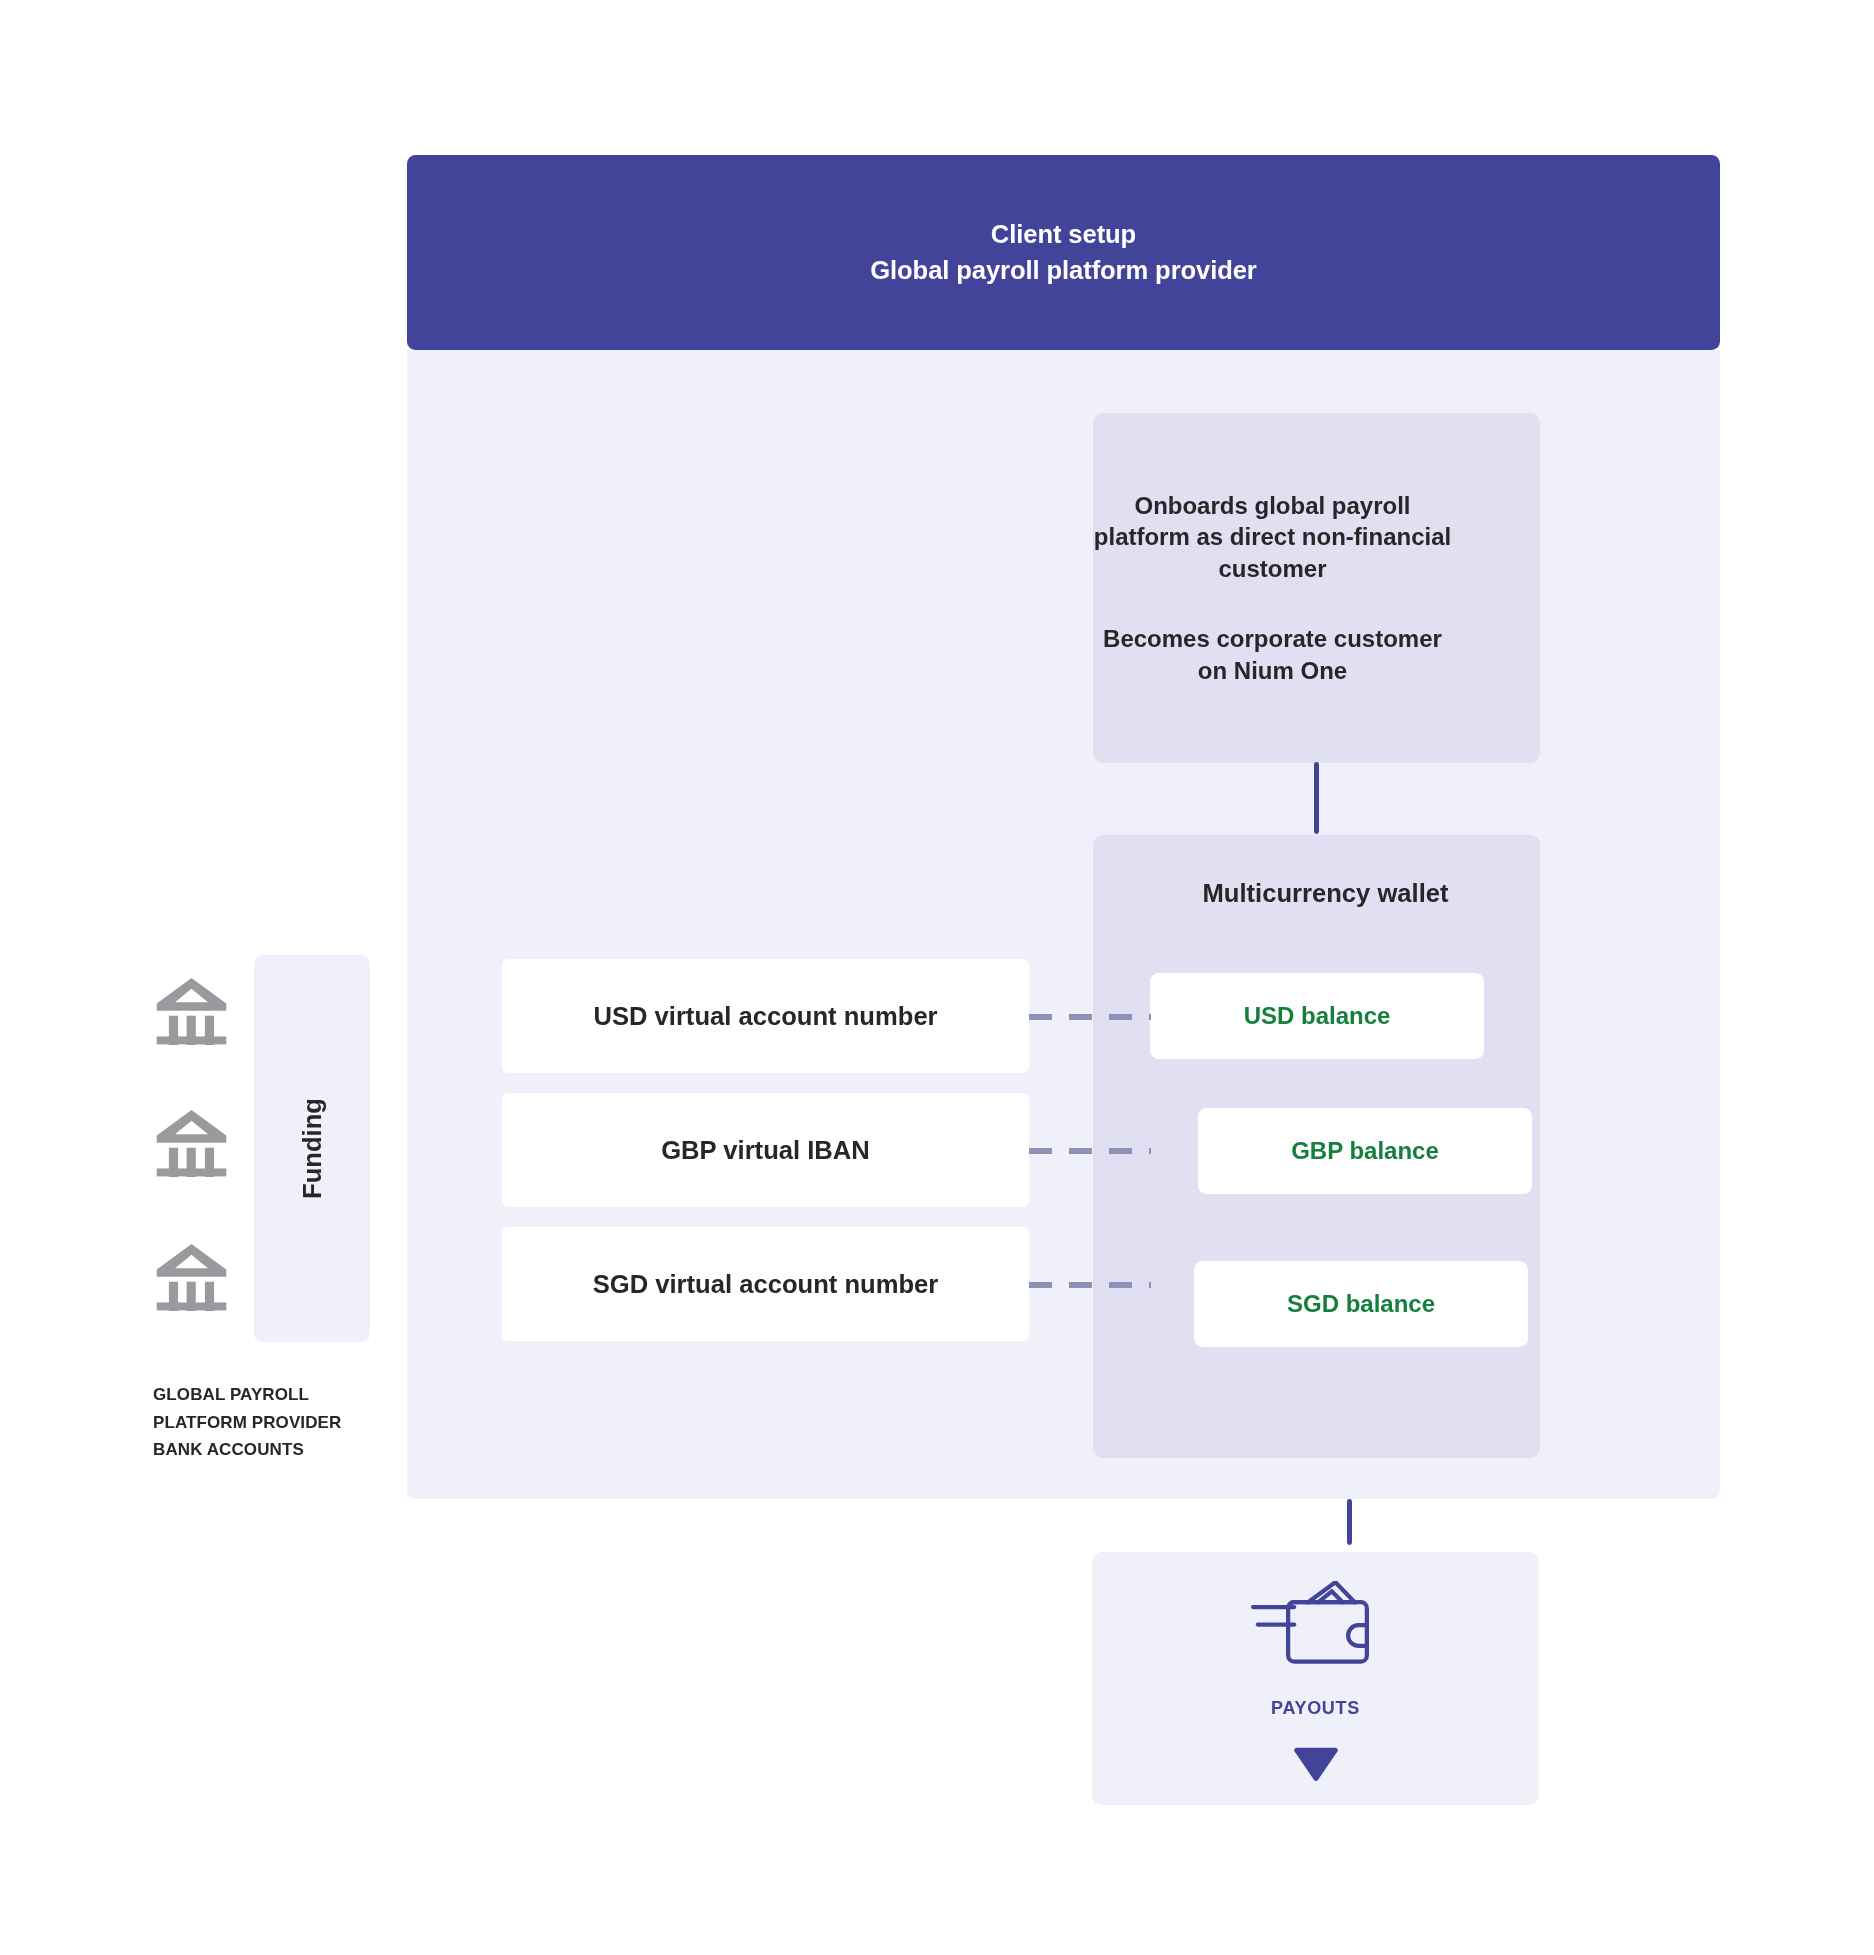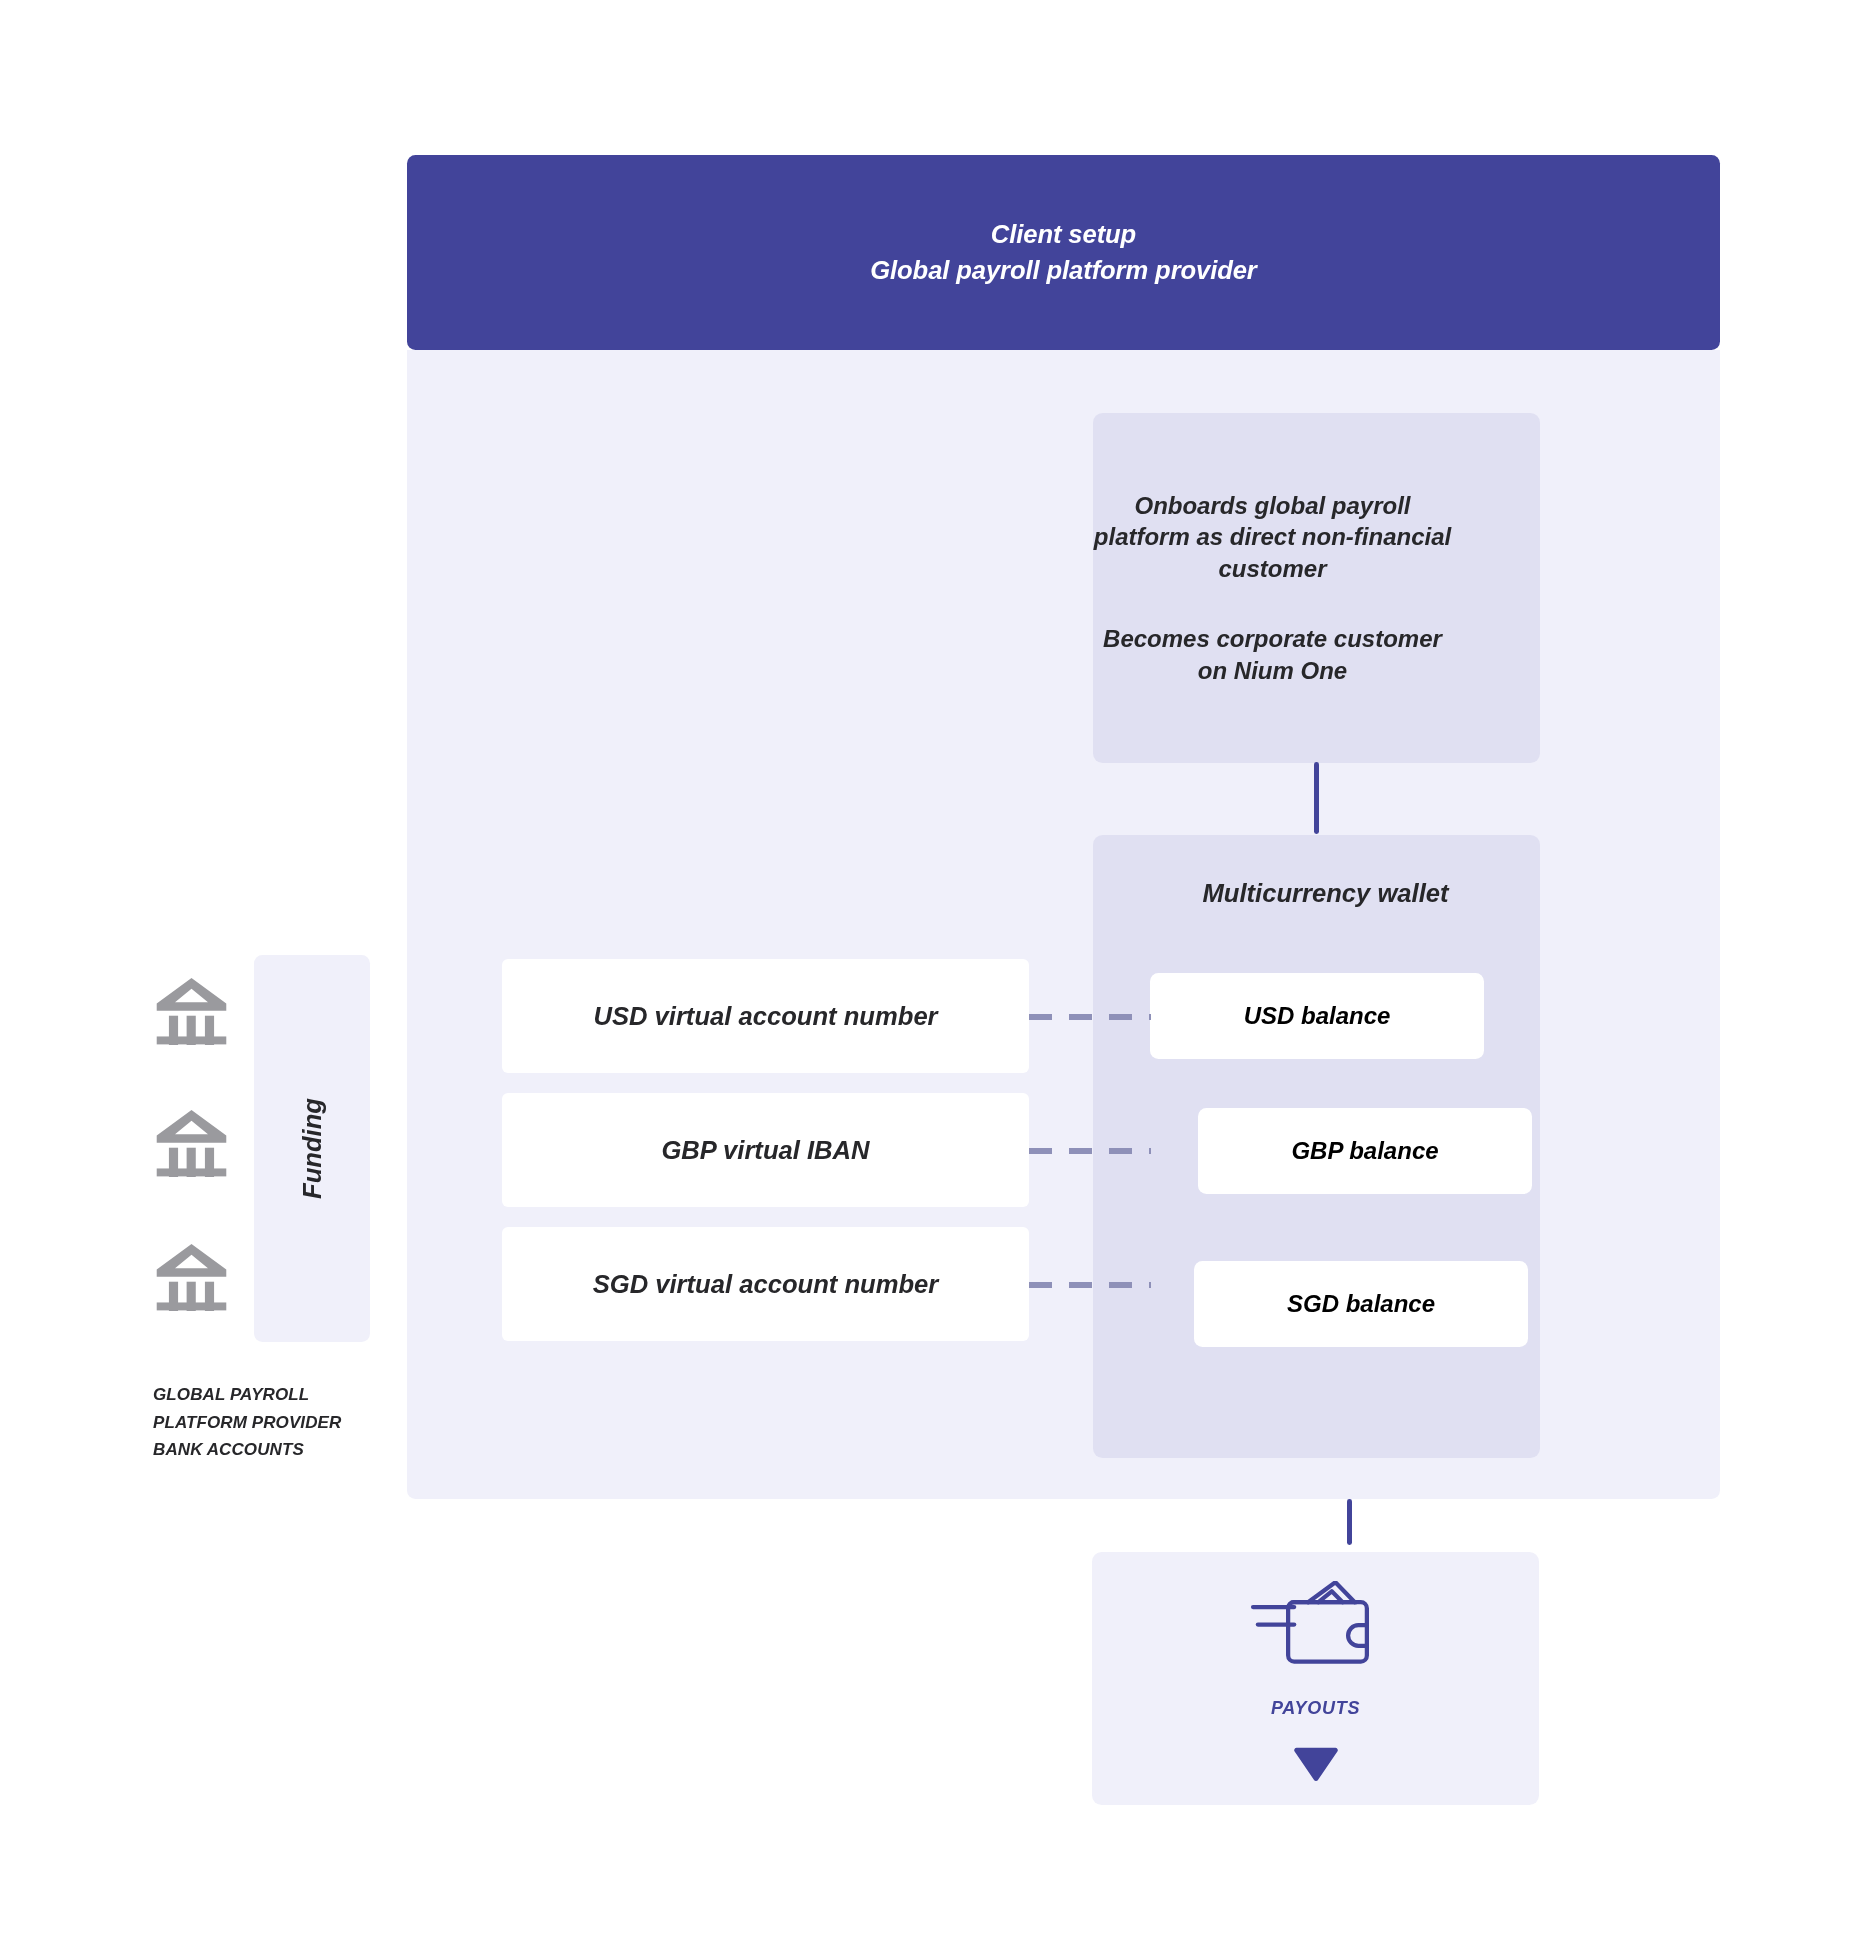--- a/index.html
+++ b/index.html
@@ -11,21 +11,20 @@
     font-family: "Liberation Sans", sans-serif;
     -webkit-font-smoothing: antialiased;
   }
 
   #canvas {
     position: relative;
     width: 1875px;
     height: 1955px;
     background: #ffffff;
     overflow: hidden;
-    font-style: italic;
   }
 
   
   #header-banner {
     position: absolute;
     left: 407px;
     top: 155px;
     width: 1313px;
     height: 195px;
     background: #42449a;
@@ -122,21 +121,21 @@
     width: 334px;
     height: 86px;
     background: #ffffff;
     border-radius: 8.5px;
     display: flex;
     align-items: center;
     justify-content: center;
     z-index: 4;
   }
   .balance-card .label {
-    color: #000000;
+    color: #15803d;
     font-size: 24px;
     font-weight: bold;
   }
   #balance-card-0 { top: 138px; }
   #balance-card-1 { top: 273px; margin-left: 48px; }
   #balance-card-2 { top: 426px; margin-left: 44px; }
 
   
   .account-card {
     position: absolute;

